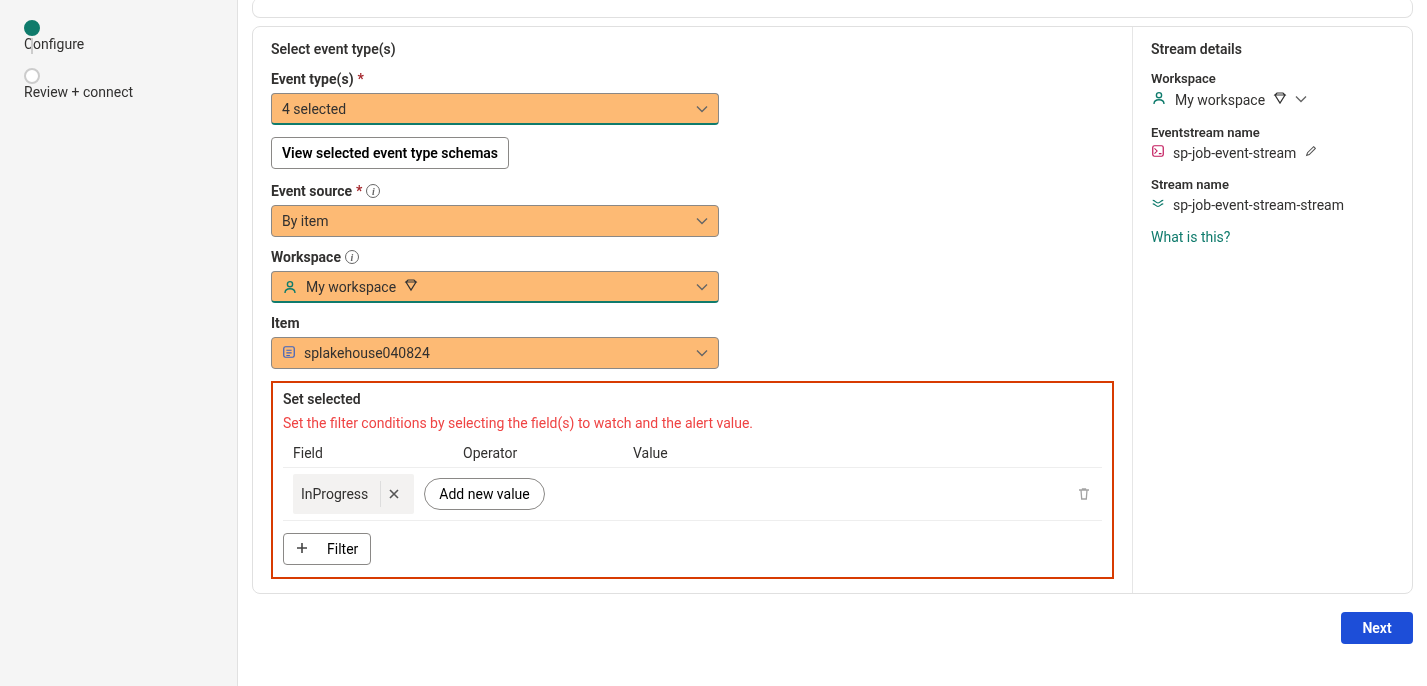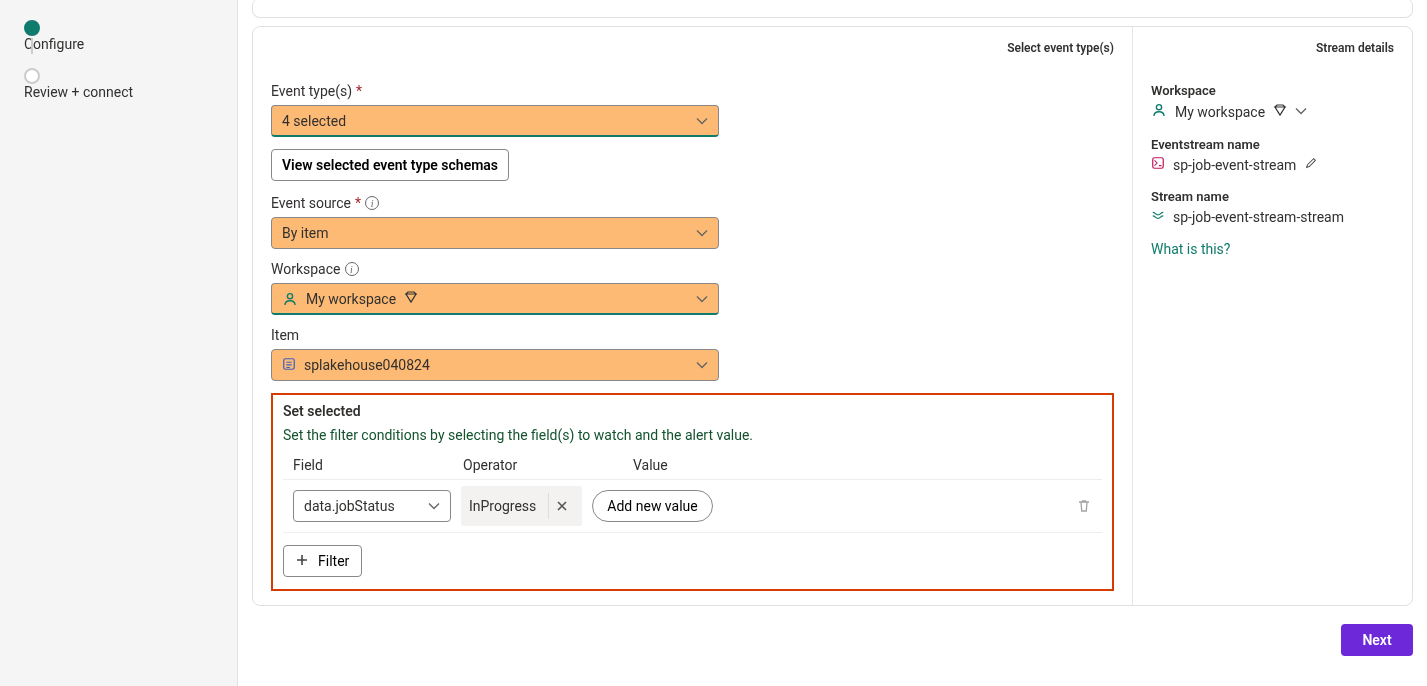--- a/index.html
+++ b/index.html
@@ -14,69 +14,69 @@
   .step-dot.filled { background: #0f7b6c; border-color: #0f7b6c; }
   .step-label { font-size: 14px; color: #323130; padding-top: 0; }
 
   
   .main { flex: 1; display: flex; flex-direction: column; padding: 0 14px 8px 14px; position: relative; }
   .top-card { width: 100%; height: 20px; border: 1px solid #e0e0e0; border-radius: 8px; background: #fff; margin-top: -2px; border-top: none; }
   .card { border: 1px solid #e0e0e0; border-radius: 8px; background: #fff; margin-top: 8px; display: flex; overflow: hidden; }
   .form-col { flex: 1; padding: 14px 18px; }
   .details-col { width: 280px; border-left: 1px solid #e6e6e6; padding: 14px 18px; }
 
-  h2.section { font-size: 12px; font-weight: 600; margin-bottom: 28px; text-align: right; }
-
-  .field-label { font-weight: 400; font-size: 14px; margin-bottom: 6px; display: flex; align-items: center; gap: 4px; }
+  h2.section { font-size: 14px; font-weight: 600; margin-bottom: 14px; }
+
+  .field-label { font-weight: 700; font-size: 14px; margin-bottom: 6px; display: flex; align-items: center; gap: 4px; }
   .req { color: #a4262c; }
   .info-icon { width: 14px; height: 14px; border: 1px solid #666; border-radius: 50%; display: inline-flex; align-items: center; justify-content: center; font-size: 10px; color: #666; font-style: italic; font-family: Georgia, serif; }
 
   .select { width: 448px; height: 32px; border: 1px solid #8a8886; border-radius: 4px; background: #fdba74; display: flex; align-items: center; padding: 0 10px; justify-content: space-between; cursor: pointer; margin-bottom: 12px; }
   .select.underline { border-bottom: 2px solid #0f7b6c; }
   .select .left { display: flex; align-items: center; gap: 8px; }
   .chev { width: 12px; height: 12px; }
   .chev svg { display: block; }
 
   .btn-secondary { height: 32px; border: 1px solid #8a8886; border-radius: 4px; background: #fff; padding: 0 10px; font-weight: 600; font-size: 14px; cursor: pointer; margin-bottom: 14px; }
 
   .person-icon { width: 16px; height: 16px; }
   .diamond-icon { font-size: 14px; color: #333; }
   .cube-icon { font-size: 14px; }
 
   
   .filters-box { border: 2px solid #d83b01; padding: 8px 10px 12px 10px; margin-top: 4px; }
   .filters-box .set-title { font-weight: 600; font-size: 14px; margin-bottom: 8px; }
-  .filters-box .desc { font-size: 14px; color: #14532d; margin-bottom: 14px; }
+  .filters-box .desc { font-size: 14px; color: #ef4444; margin-bottom: 14px; }
   .filter-head { display: flex; gap: 12px; padding: 0 10px 6px 10px; }
   .filter-head > div { font-size: 14px; color:#323130; }
   .fh-field { width: 158px; }
   .fh-op { width: 158px; }
   .fh-val { flex: 1; }
 
   .filter-row { display: flex; align-items: center; gap: 10px; padding: 6px 10px; border-top: 1px solid #eee; border-bottom: 1px solid #eee; }
   .mini-select { height: 32px; border: 1px solid #8a8886; border-radius: 4px; background: #fff; display: flex; align-items: center; justify-content: space-between; padding: 0 10px; cursor: pointer; }
   .ms-field { width: 158px; }
   .ms-op { width: 158px; }
   .chip { height: 40px; background: #f3f2f1; border-radius: 2px; display: flex; align-items: center; padding: 0 8px; gap: 8px; }
   .chip .x { width: 26px; height: 26px; display:flex; align-items:center; justify-content:center; cursor:pointer; border-left:1px solid #ddd; margin-left:4px; }
   .add-val-btn { height: 32px; border: 1px solid #8a8886; border-radius: 16px; background: #fff; padding: 0 14px; font-size: 14px; cursor: pointer; }
   .trash { margin-left: auto; cursor:pointer; opacity:0.6; }
   .trash svg { display:block; }
 
-  .filter-btn { height: 32px; border: 1px solid #8a8886; border-radius: 4px; background: #fff; padding: 0 12px; font-size: 14px; display:inline-flex; align-items:center; gap:10px; cursor:pointer; margin-top:12px; }
+  .filter-btn { height: 32px; border: 1px solid #8a8886; border-radius: 4px; background: #fff; padding: 0 12px; font-size: 14px; display:inline-flex; align-items:center; gap:19px; cursor:pointer; margin-top:12px; }
 
   
   .details-col .dl { margin-bottom: 16px; }
   .details-col .dt { font-weight: 600; font-size: 13px; margin-bottom: 4px; }
   .details-col .dd { display:flex; align-items:center; gap:8px; font-size:14px; }
   .link { color: #0f7b6c; font-size: 14px; cursor:pointer; }
 
   
   .footer { display:flex; justify-content:flex-end; padding-top: 18px; }
-  .next-btn { height: 32px; min-width: 72px; background:#6d28d9; color:#fff; border:none; border-radius:4px; padding:0 20px; font-weight:600; font-size:14px; cursor:pointer; }
+  .next-btn { height: 32px; min-width: 72px; background:#1d4ed8; color:#fff; border:none; border-radius:4px; padding:0 20px; font-weight:600; font-size:14px; cursor:pointer; }
 </style>
 </head>
 <body>
 
 <div class="app">
 
   <div class="stepper">
     <div class="step">
       <div class="step-line"></div>
       <div class="step-dot filled"></div>
@@ -180,28 +180,20 @@
           <div class="set-title">Set selected</div>
           <div class="desc">Set the filter conditions by selecting the field(s) to watch and the alert value.</div>
 
           <div class="filter-head">
             <div class="fh-field">Field</div>
             <div class="fh-op">Operator</div>
             <div class="fh-val">Value</div>
           </div>
 
           <div class="filter-row">
-            <div class="mini-select ms-field">
-              <span>data.jobStatus</span>
-              <span class="chev">
-                <svg viewBox="0 0 12 12" width="12" height="12">
-                    <path d="M1 3.5 L6 8.5 L11 3.5" stroke="#666" stroke-width="1.4" fill="none"></path>
-                  </svg>
-              </span>
-            </div>
             <div class="chip">
               <span>InProgress</span>
               <span class="x">
                 <svg viewBox="0 0 12 12" width="12" height="12">
                     <path d="M2 2 L10 10 M10 2 L2 10" stroke="#555" stroke-width="1.6"></path>
                   </svg>
               </span>
             </div>
             <button class="add-val-btn">Add new value</button>
             <span class="trash">

